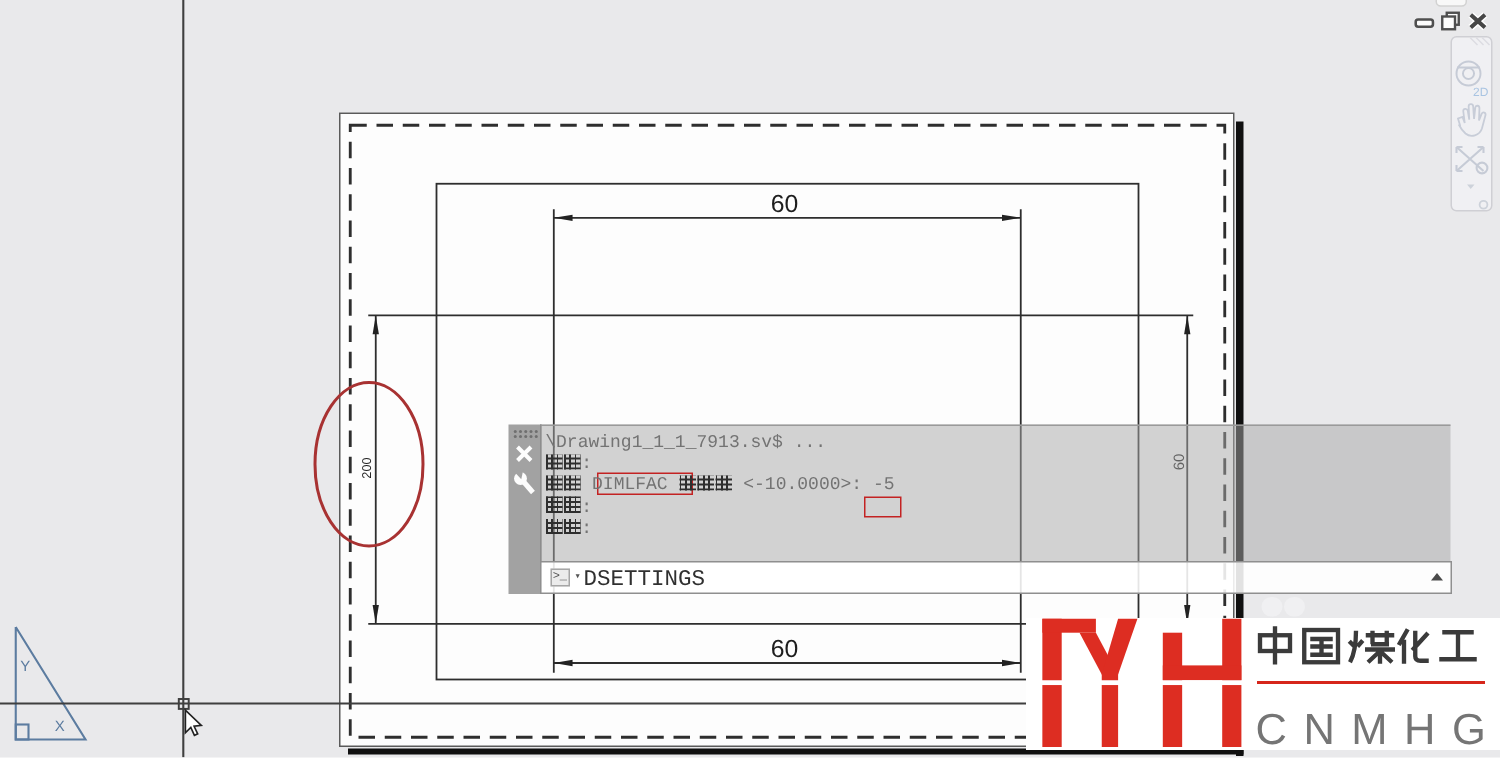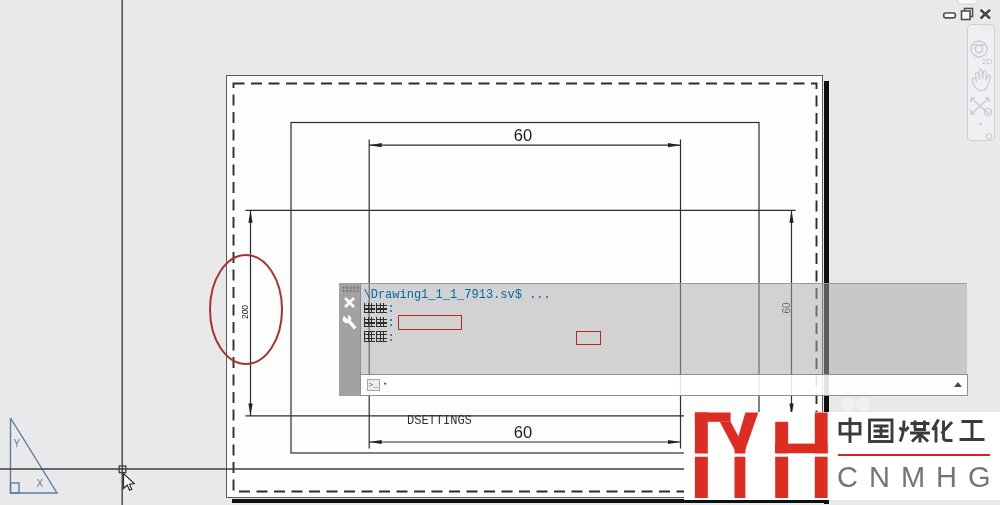--- a/index.html
+++ b/index.html
@@ -8,38 +8,38 @@
   .abs{position:absolute;}
   #paper{left:225.5px;top:75px;width:595px;height:421px;
          background:#fdfdfd;border:1px solid #5a5a5a;}
   #shR{left:823.5px;top:80.5px;width:5.5px;height:423px;background:#101010;}
   #shB{left:231.5px;top:498.8px;width:597.5px;height:4.6px;background:#101010;}
   
   #cmd{left:339px;top:283px;width:629px;height:112.6px;font-family:"Liberation Mono",monospace;}
   #cmdside{left:0;top:0;width:21px;height:112.6px;background:#a2a2a2;border-right:1px solid #8d8d8d;}
   #cmdtext{left:21px;top:0;width:607px;height:91.4px;background:rgba(168,168,168,0.5);
            border-top:1px solid #9a9a9a;}
-  #cmdlines{left:363.5px;top:287.8px;width:600px;font-size:12px;line-height:14.35px;color:#0369a1;white-space:nowrap;font-family:"Liberation Mono",monospace;}
+  #cmdlines{left:363.5px;top:287.8px;width:600px;font-size:12px;line-height:14.35px;color:#737373;white-space:nowrap;font-family:"Liberation Mono",monospace;}
   .c{display:inline-block;width:11px;height:10.5px;margin:0 0.5px;vertical-align:-1px;
      background-image:repeating-linear-gradient(0deg,#2e2e2e 0 1.1px,transparent 1.1px 3.4px),
                       repeating-linear-gradient(90deg,#2e2e2e 0 1.1px,transparent 1.1px 3.6px);}
   .rb{border:1.6px solid #c32222;}
   #rb1{left:59px;top:32.2px;width:62px;height:12.5px;}
   #rb2{left:237px;top:47.5px;width:23px;height:12.5px;}
   #cmdin{left:21px;top:91.4px;width:606px;height:19.6px;background:rgba(255,255,255,0.88);
          border:1px solid #8f8f8f;}
   #inicon{left:5.5px;top:3.5px;width:11.5px;height:10.5px;background:#ececec;border:1px solid #a6a6a6;
           font-size:8px;line-height:10px;color:#555;text-align:center;font-family:"Liberation Mono",monospace;}
   #incaret{left:22px;top:5px;font-size:7px;color:#555;}
-  #intext{left:46px;top:2.5px;font-size:12px;color:#303030;font-family:"Liberation Mono",monospace;margin-top:36px;}
+  #intext{left:28px;top:2.5px;font-size:15px;color:#303030;font-family:"Liberation Mono",monospace;}
   #inarr{right:5px;top:7px;width:0;height:0;border-left:4.5px solid transparent;
          border-right:4.5px solid transparent;border-bottom:5.5px solid #4a4a4a;}
   
   #logobox{left:684px;top:412px;width:316px;height:88px;background:#ffffff;}
-  #cnm{left:837px;top:461px;font-size:29px;color:#757575;letter-spacing:11px;}
+  #cnm{left:837px;top:471px;font-size:29px;color:#757575;letter-spacing:11px;}
   #redline{left:838px;top:453.6px;width:152px;height:2.8px;background:#d6261b;}
   
   #tbar{left:966.5px;top:24px;width:26px;height:115px;background:#f0f0f3;
         border:1px solid #cfcfd4;border-radius:4px;}
   .blob{width:14px;height:13px;border-radius:7px;background:#f0f0f2;}
 </style>
 </head>
 <body>
 <div class="abs" id="shR"></div>
 <div class="abs" id="shB"></div>
@@ -105,20 +105,21 @@
     <div class="abs" id="incaret">▾</div>
     <div class="abs" id="intext">DSETTINGS</div>
     <div class="abs" id="inarr"></div>
   </div>
   <div class="abs rb" id="rb1"></div>
   <div class="abs rb" id="rb2"></div>
 </div>
 <div class="abs" id="cmdlines">
   <div class="ln">\Drawing1_1_1_7913.sv$ ...</div>
   <div class="ln"><span class="c"></span><span class="c"></span>:</div>
+  <div class="ln"><span class="c"></span><span class="c"></span> DIMLFAC <span class="c"></span><span class="c"></span><span class="c"></span> &lt;-10.0000&gt;: -5</div>
   <div class="ln"><span class="c"></span><span class="c"></span>:</div>
   <div class="ln"><span class="c"></span><span class="c"></span>:</div>
 </div>
 
 <svg class="abs" style="left:339px;top:283px" width="22" height="113" viewBox="0 0 22 113">
   <g fill="#6f6f6f">
     <circle cx="4.5" cy="4.7" r="1"></circle>
       <circle cx="8" cy="4.7" r="1"></circle>
       <circle cx="11.5" cy="4.7" r="1"></circle>
       <circle cx="15" cy="4.7" r="1"></circle>

